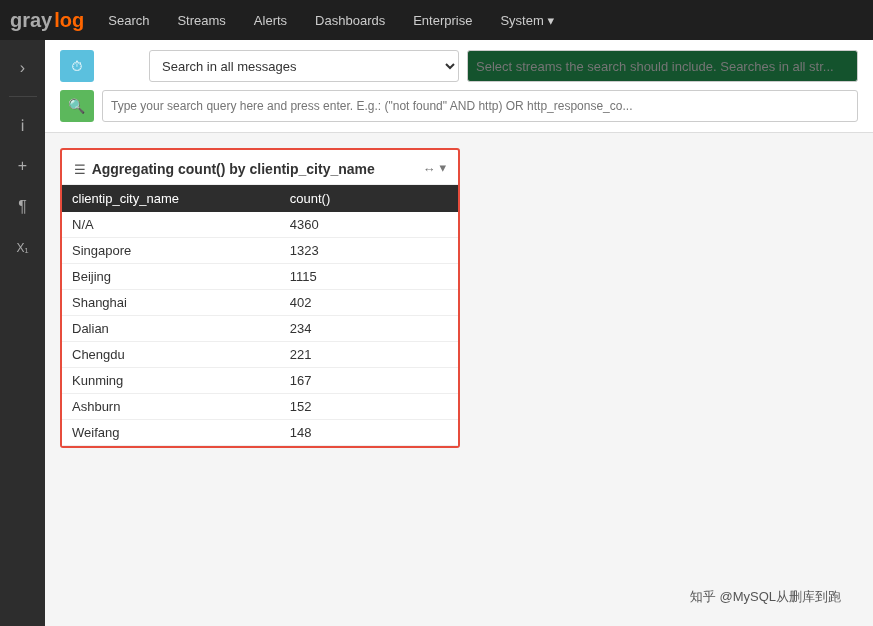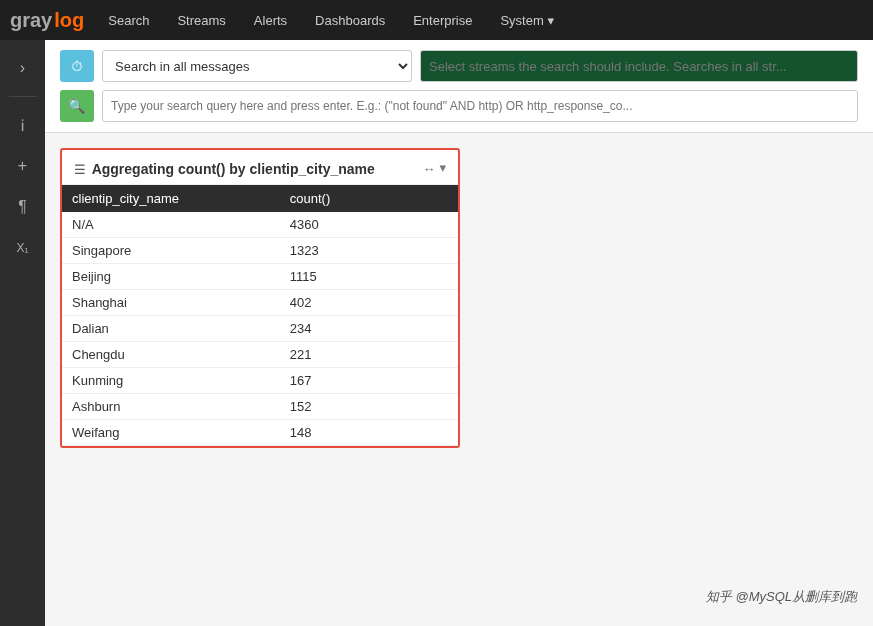--- a/index.html
+++ b/index.html
@@ -106,20 +106,21 @@
     }
     .search-select {
       height: 32px;
       border: 1px solid #ccc;
       border-radius: 3px;
       padding: 0 8px;
       font-size: 13px;
       color: #333;
       background: #fff;
       width: 310px;
+      margin-left: 47px;
     }
     .streams-input {
       flex: 1;
       height: 32px;
       border: 1px solid #ccc;
       border-radius: 3px;
       padding: 0 8px;
       font-size: 13px;
       color: #999;
       background: #14532d;
@@ -230,24 +231,23 @@
       position: relative;
     }
     .table-wrapper::-webkit-scrollbar { width: 8px; }
     .table-wrapper::-webkit-scrollbar-track { background: #f1f1f1; }
     .table-wrapper::-webkit-scrollbar-thumb { background: #ccc; border-radius: 4px; }
 
     
     .watermark {
       position: absolute;
       bottom: 20px;
-      right: 16px;
+      right: 32px;
       color: #555;
       font-size: 13px;
-      font-style: italic;
       pointer-events: none;
     }
 
     .col-city { width: 55%; }
     .col-count { width: 45%; }
   </style>
 </head>
 <body>
 
 <nav class="navbar">

